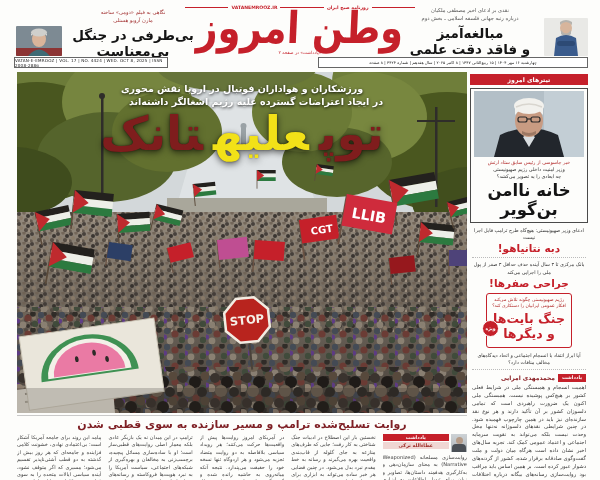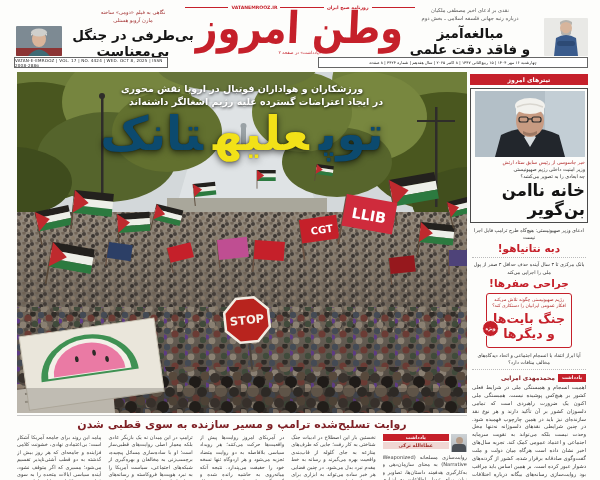--- a/index.html
+++ b/index.html
@@ -26,26 +26,26 @@
               display:flex;align-items:center;justify-content:center;}
   .strip-fa{left:318px;width:268px;font-size:4.1px;direction:rtl;}
   
   .photo{position:absolute;left:17px;top:72px;width:450px;height:341px;overflow:hidden;background:#cfd4d6;}
   .photo svg{position:absolute;inset:0;}
   .photo-kick{position:absolute;left:0;right:0;text-align:center;color:#fff;direction:rtl;
               font-size:9.5px;font-weight:bold;text-shadow:0 1px 3px rgba(0,0,0,.9);}
   .photo-headline{position:absolute;top:34px;left:0;right:0;text-align:center;direction:rtl;
               font-size:47px;font-weight:900;letter-spacing:0;line-height:1.2;
               text-shadow:0 2px 7px rgba(0,0,0,.65),0 0 2px rgba(0,0,0,.5);}
-  .photo-headline .w{color:#0c4a6e;margin:0 5px;}
+  .photo-headline .w{color:#7f1d1d;margin:0 5px;}
   .photo-headline .y{color:#f2e118;margin:16px 5px;}
   
   .sidebar{position:absolute;left:470px;top:74px;width:118px;height:406px;overflow:hidden;text-align:center;}
   .sb-tab{background:#c5202a;color:#fff;font-size:6.2px;font-weight:bold;padding:2px 0;margin-bottom:3px;}
-  .sb-box1{border:1px solid #4a4a4a;padding:2px;margin-bottom:4px;text-align:right;}
+  .sb-box1{border:1px solid #4a4a4a;padding:2px;margin-bottom:4px;}
   .sb-photo{height:66px;overflow:hidden;margin-bottom:2px;}
   .sb-kick{font-size:4.9px;color:#333;line-height:1.45;}
   .sb-kick.red{color:#b22a2a;}
   .sb-h1{font-size:16.5px;font-weight:900;color:#141414;line-height:1.12;margin:2px 0 1px;}
   .sb-div{border-top:1px dotted #bbb;margin:3px 2px;}
   .sb-headred{font-size:10.5px;font-weight:900;color:#c5202a;margin:1px 0 2px;}
   .sb-boxed{position:relative;border:1.4px solid #c5202a;border-radius:3px;padding:3px 4px 6px;margin:4px 16px;}
   .sb-boxed .bk{font-size:4.6px;color:#b22a2a;line-height:1.4;}
   .sb-boxed .bh{font-size:12.5px;font-weight:900;color:#c5202a;line-height:1.2;margin-top:1px;}
   .sb-badge{position:absolute;left:-5px;top:26px;width:15px;height:15px;border-radius:50%;

